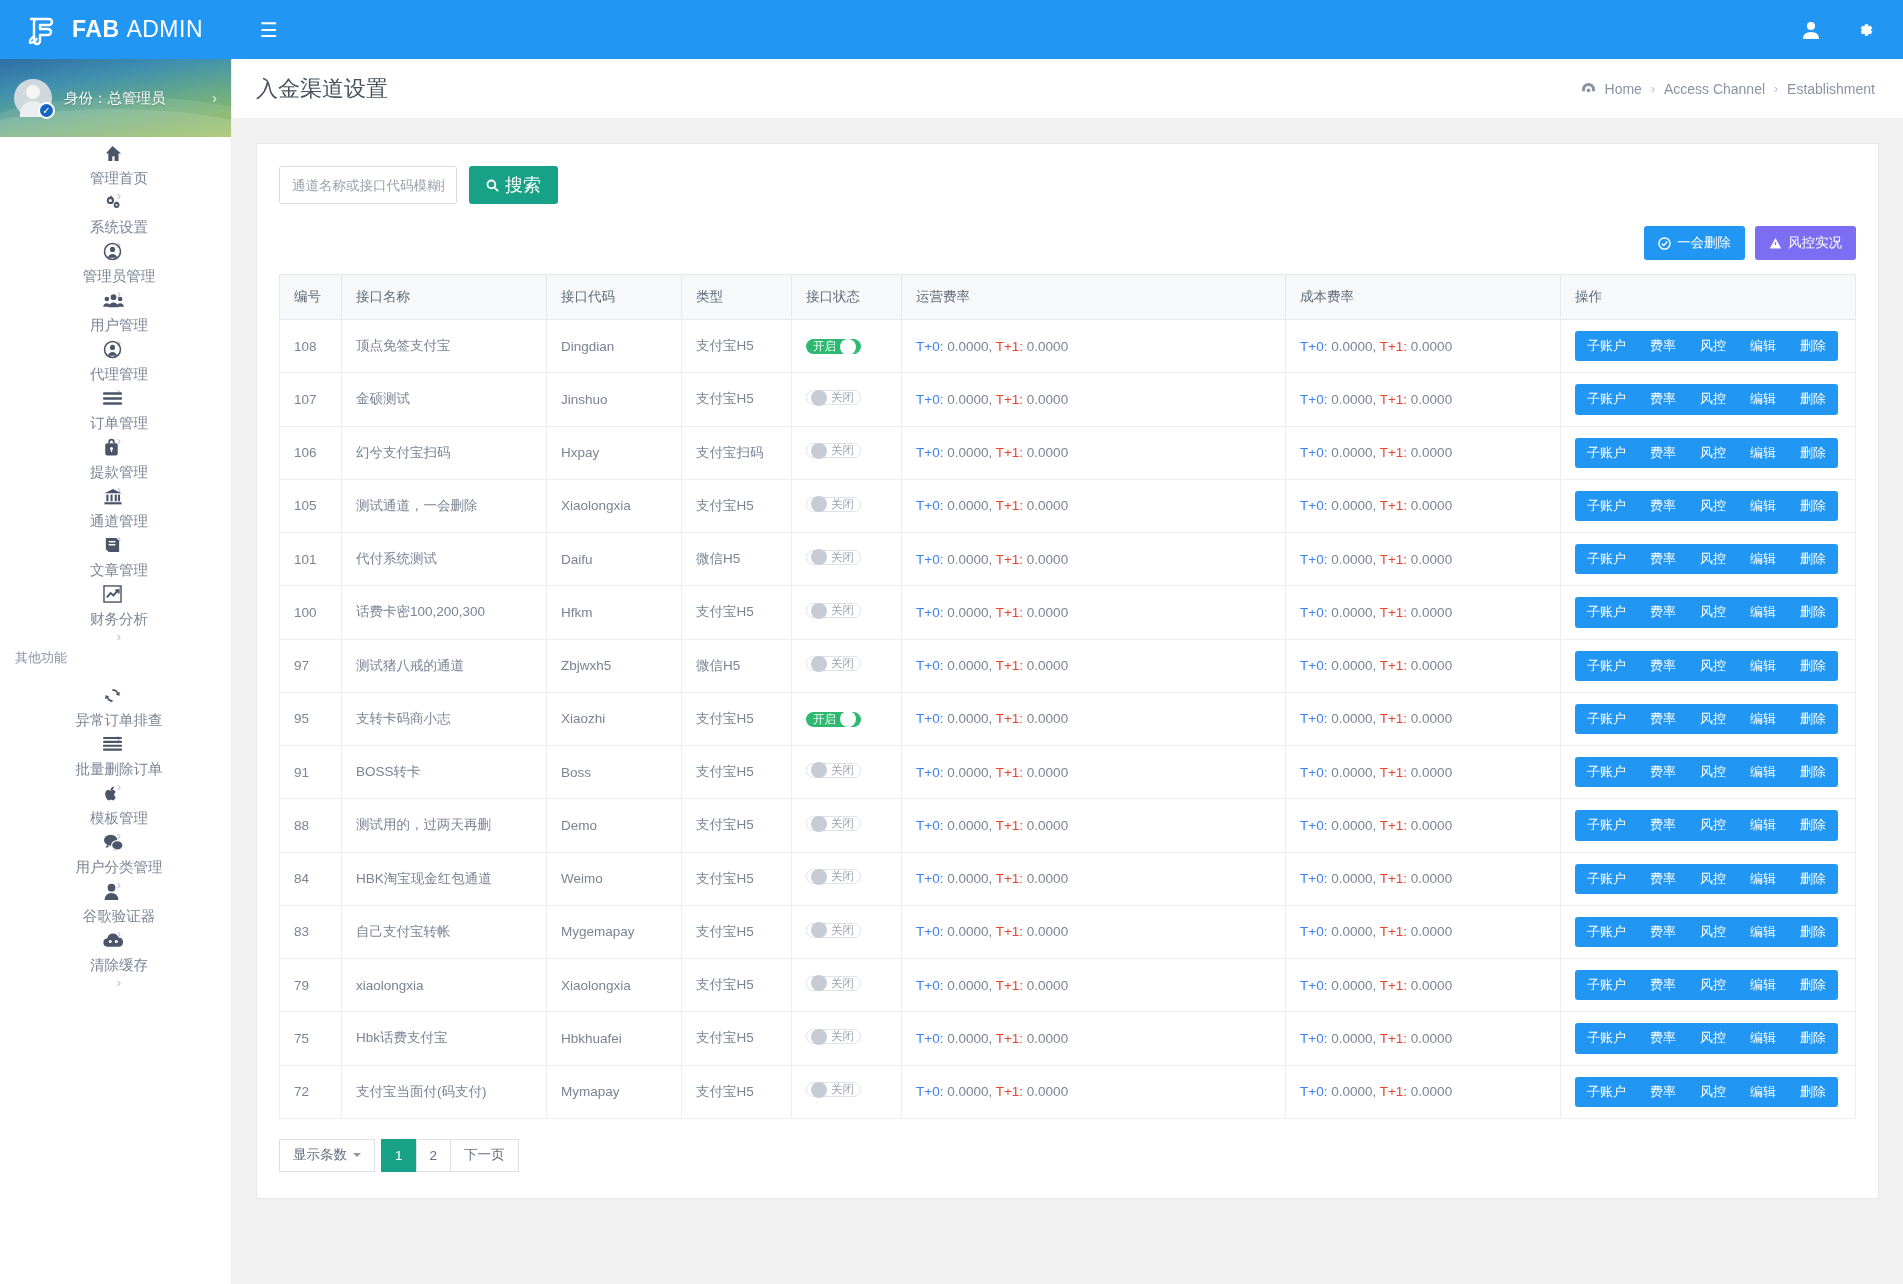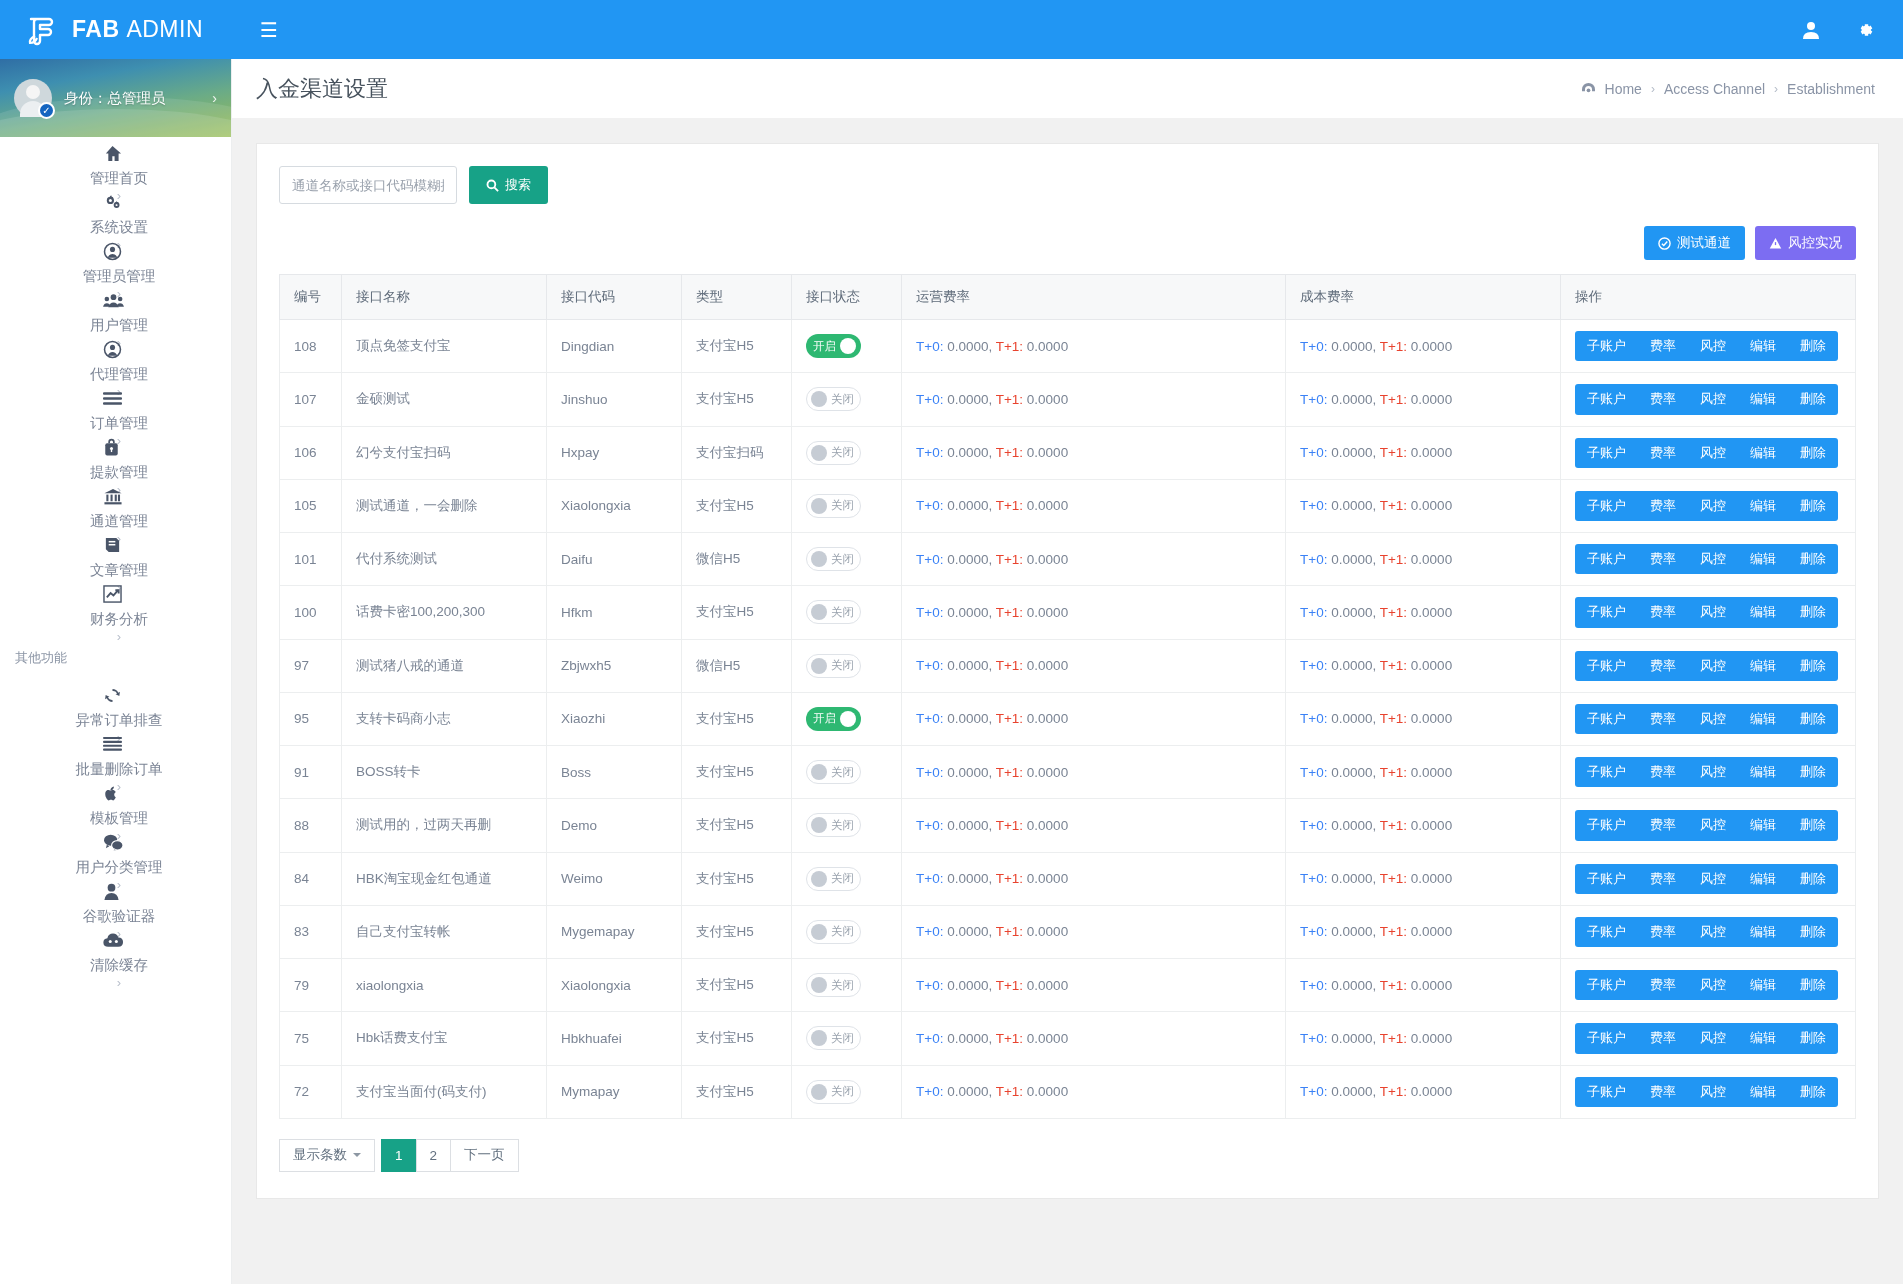--- a/index.html
+++ b/index.html
@@ -87,21 +87,21 @@
 
   .search-row { display:flex; gap: 12px; align-items:center; }
   .search-input {
     width: 178px; height: 38px; border:1px solid #d6dbe0; border-radius:3px;
     padding: 0 12px; font-size: 13.5px; color:#444; outline:none; background:#fff;
     font-family:"Liberation Sans", sans-serif;
   }
   .search-input::placeholder { color:#9aa2ad; }
   .btn-search {
     height: 38px; background:#17a287; color:#fff; border:none; border-radius:3px;
-    padding: 0 17px; font-size: 13px; cursor:pointer; display:flex; align-items:center; gap:6px;
+    padding: 0 17px; font-size: 18px; cursor:pointer; display:flex; align-items:center; gap:6px;
     font-family:Liberation Mono, monospace;
   }
 
   .action-row { display:flex; justify-content:flex-end; gap: 10px; margin-top: 22px; }
   .btn-add { background:#2196f3; }
   .btn-risk { background:#7c6df2; }
   .btn-top {
     height: 34px; color:#fff; border:none; border-radius:3px; padding: 0 14px;
     font-size: 13.5px; cursor:pointer; display:flex; align-items:center; gap:6px;
     font-family:"Liberation Sans", sans-serif;
@@ -118,21 +118,21 @@
   }
   .col-id { width: 62px; }
   .col-name { width: 205px; }
   .col-code { width: 135px; }
   .col-type { width: 110px; }
   .col-status { width: 110px; }
   .col-op { width: 295px; }
   .col-cost { width: 275px; }
 
   .toggle {
-    display:inline-flex; align-items:center; border-radius: 13px; height: 24px;
+    display:inline-flex; align-items:center; border-radius: 13px; height: 15px;
     padding: 0 4px; font-size: 11.5px; user-select:none; cursor:pointer; min-width: 55px;
   }
   .toggle.on { background:#2eb872; color:#fff; justify-content:flex-start; gap:4px; padding-left:7px; }
   .toggle.off { background:#fff; color:#9aa3ae; border:1px solid #dfe3e8; justify-content:flex-start; gap:4px; padding-left:4px; }
   .toggle .knob { width:16px; height:16px; border-radius:50%; background:#fff; flex:0 0 16px; }
   .toggle.off .knob { background:#c6ccd4; }
   .toggle.on .knob { order: 2; }
 
   .rate { white-space: nowrap; font-size: 13.5px; color:#7a8494; }
   .rate .t0 { color:#3b82f6; }
@@ -452,21 +452,21 @@
           </div>
 
           <div class="action-row">
             <button class="btn-top btn-add">
               <span>
                 <svg width="13" height="13" viewBox="0 0 14 14" fill="none" stroke="#fff" stroke-width="1.5">
                     <circle cx="7" cy="7" r="6"></circle>
                     <path d="M4.2 7.2 L6.2 9.2 L10 4.8"></path>
                   </svg>
               </span>
-              <span>测试通道</span>
+              <span>一会删除</span>
             </button>
             <button class="btn-top btn-risk">
               <span>
                 <svg width="13" height="13" viewBox="0 0 14 14" fill="#fff">
                     <path d="M7 1.2 L13.2 12.4 H0.8z"></path>
                     <path d="M6.3 5.5h1.4v3.2H6.3z" fill="#7c6df2"></path>
                   </svg>
               </span>
               <span>风控实况</span>
             </button>

